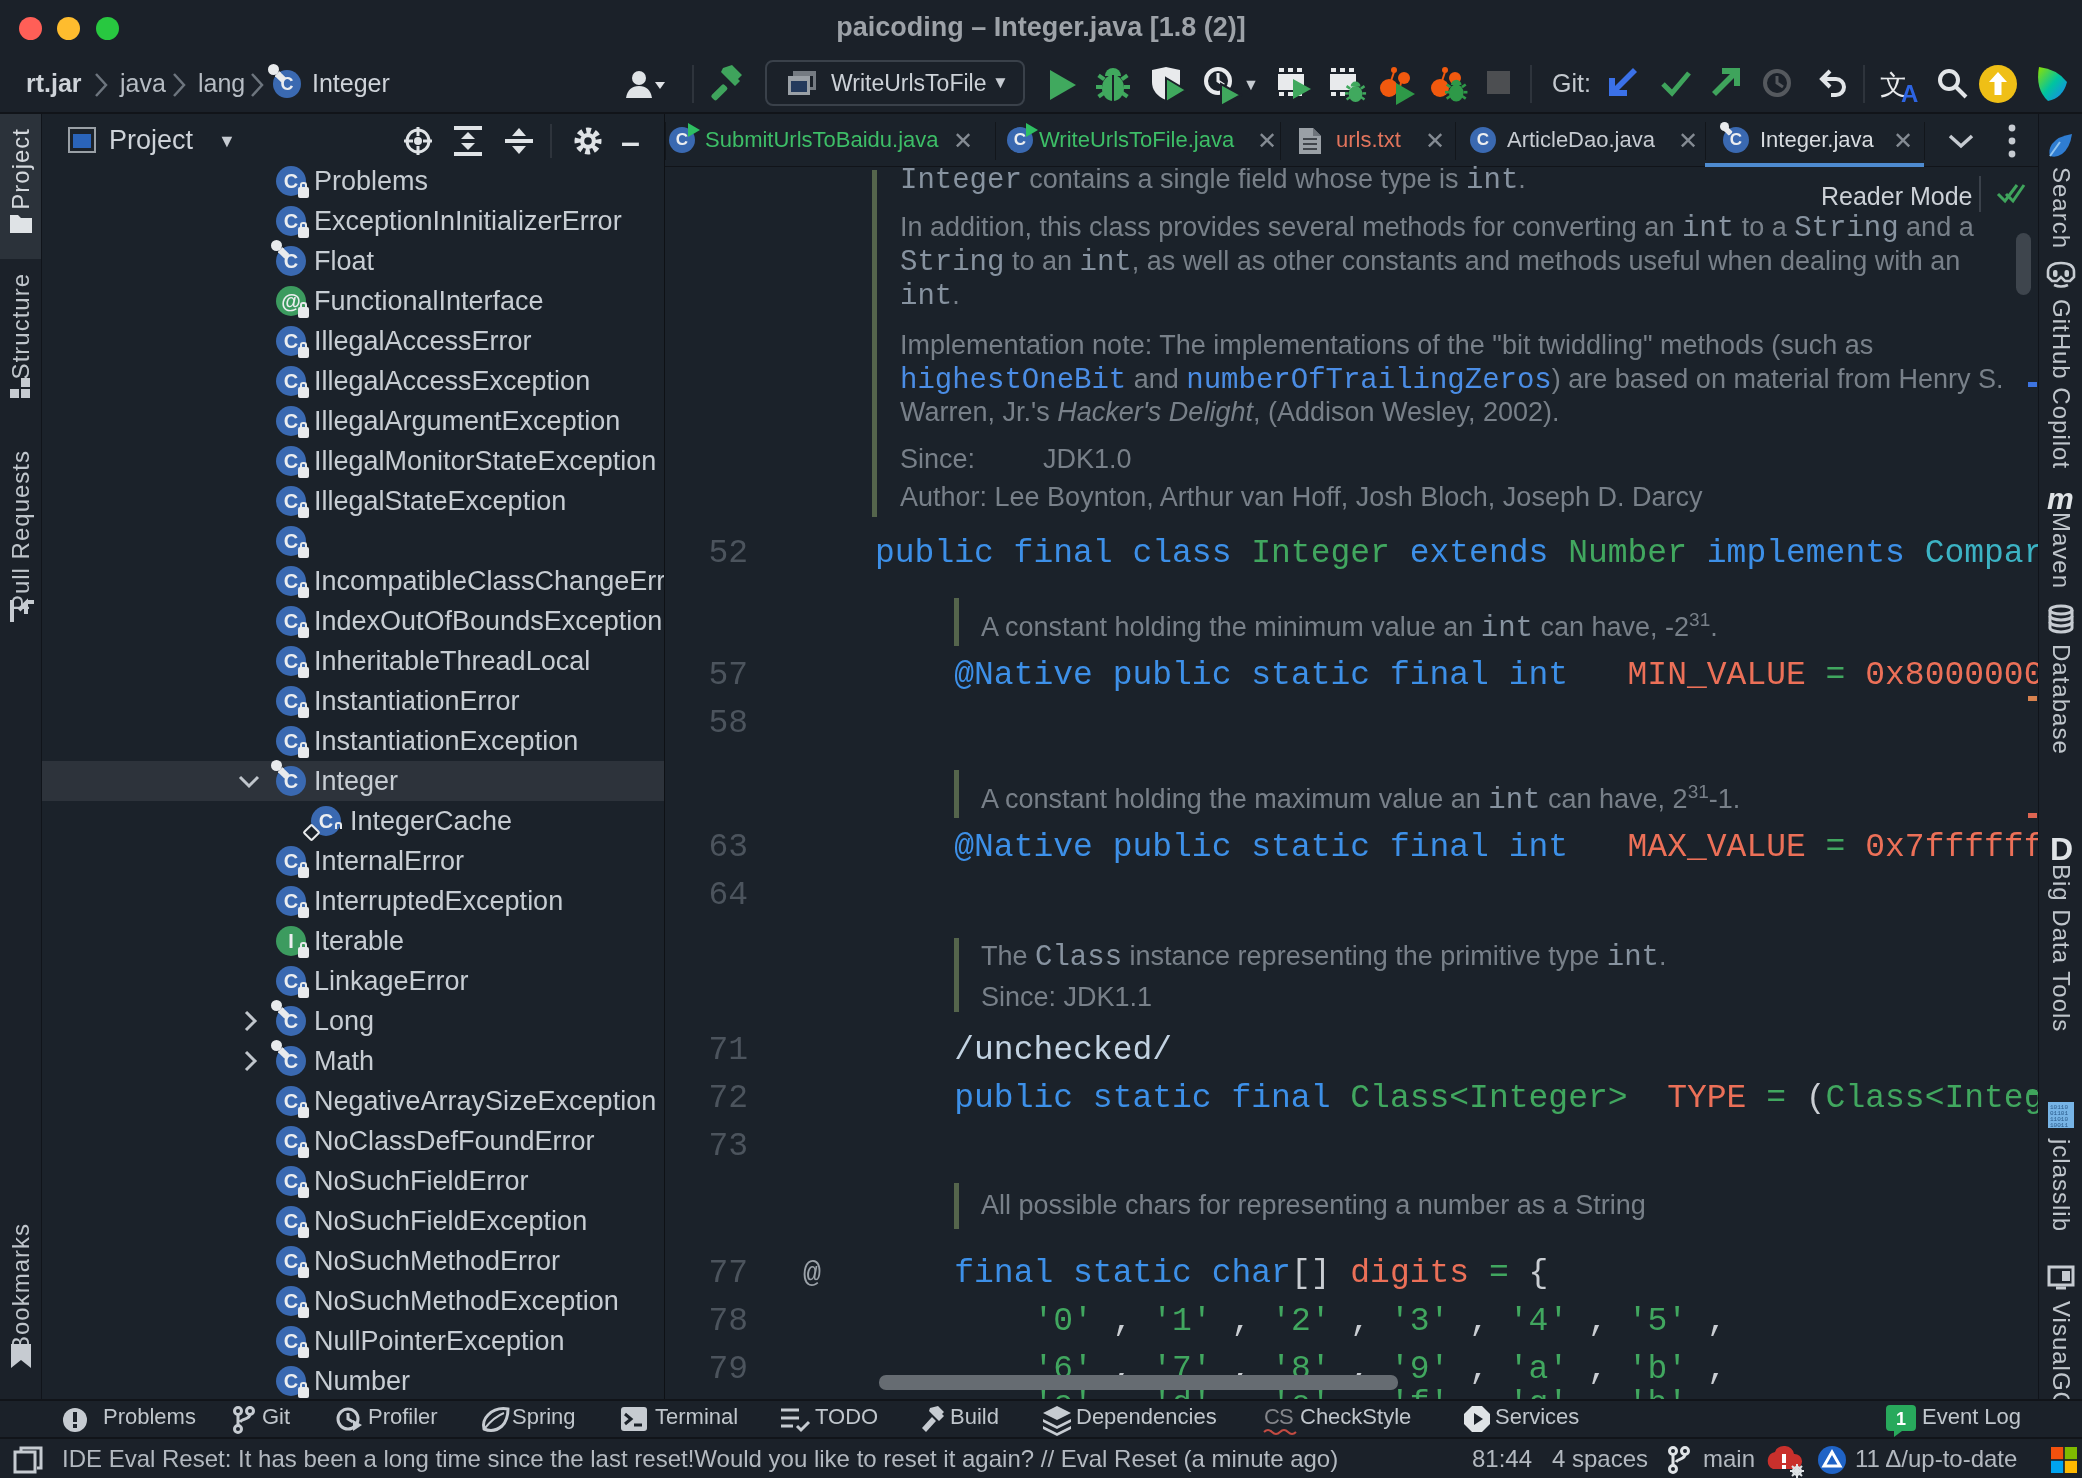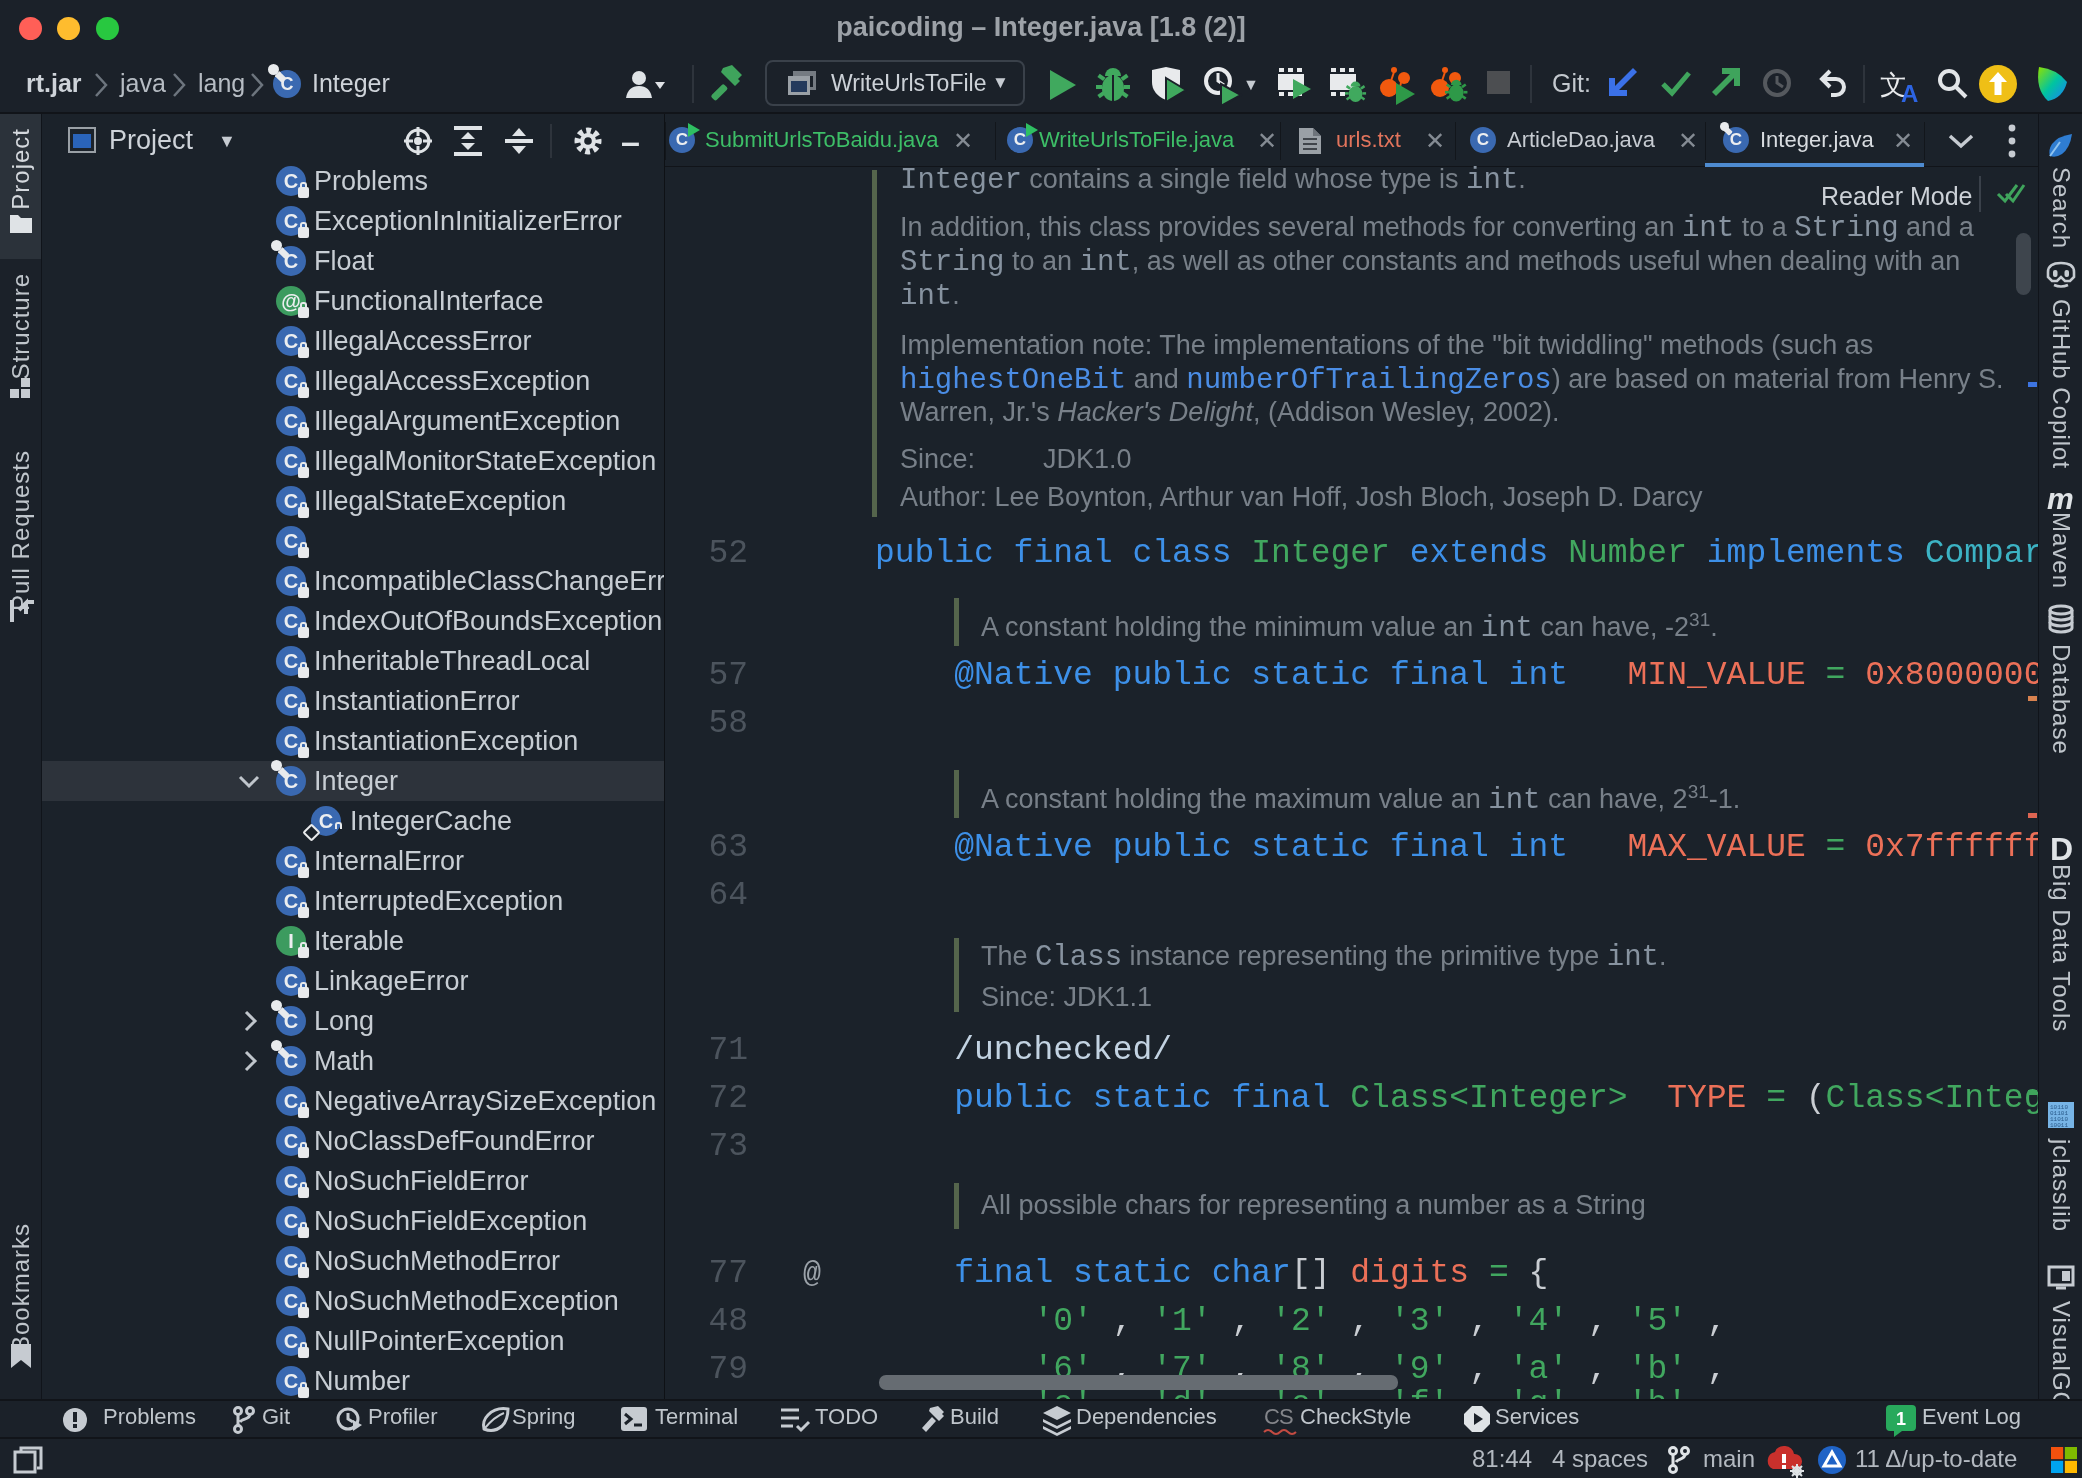--- a/index.html
+++ b/index.html
@@ -568,21 +568,21 @@
 <div class="cl" style="top:710px">    <span class="an">@Native</span> <span class="k">public static final int</span>   <span class="cst">MAX_VALUE</span> <span class="opg">=</span> <span class="cst">0x7fffffff;</span></div>
 <div class="ln" style="top:758px">64</div>
 <div class="ln" style="top:913px">71</div>
 <div class="cl" style="top:913px">    <span class="unch">/unchecked/</span></div>
 <div class="ln" style="top:961px">72</div>
 <div class="cl" style="top:961px">    <span class="k">public static final</span> <span class="g">Class&lt;Integer&gt;</span>  <span class="cst">TYPE</span> <span class="opg">=</span> (<span class="g">Class&lt;Integer&gt;</span>) Class.getPrimitiveClass();</div>
 <div class="ln" style="top:1009px">73</div>
 <div class="ln" style="top:1136px">77</div>
 <div class="cl" style="left:138px;top:1136px;color:#9ba2a9;font-size:30px">@</div>
 <div class="cl" style="top:1136px">    <span class="k">final static char</span>[] <span class="cst">digits</span> <span class="opg">=</span> {</div>
-<div class="ln" style="top:1184px">48</div>
+<div class="ln" style="top:1184px">78</div>
 <div class="cl" style="top:1184px">        <span class="lit">'0'</span> , <span class="lit">'1'</span> , <span class="lit">'2'</span> , <span class="lit">'3'</span> , <span class="lit">'4'</span> , <span class="lit">'5'</span> ,</div>
 <div class="ln" style="top:1232px">79</div>
 <div class="cl" style="top:1232px">        <span class="lit">'6'</span> , <span class="lit">'7'</span> , <span class="lit">'8'</span> , <span class="lit">'9'</span> , <span class="lit">'a'</span> , <span class="lit">'b'</span> ,</div>
 <div class="cl" style="top:1267px">        <span class="lit">'c'</span> , <span class="lit">'d'</span> , <span class="lit">'e'</span> , <span class="lit">'f'</span> , <span class="lit">'g'</span> , <span class="lit">'h'</span> ,</div>
 </div>
   <div style="position:absolute;left:1363px;top:268px;width:9px;height:5px;background:#3d74e0"></div>
   <div style="position:absolute;left:1363px;top:582px;width:9px;height:5px;background:#d8824f"></div>
   <div style="position:absolute;left:1363px;top:699px;width:9px;height:5px;background:#dd6552"></div>
   <div style="position:absolute;left:1363px;top:976px;width:9px;height:5px;background:#3fa45c"></div>
   <div id="vscroll"></div>
@@ -657,20 +657,21 @@
       <path d="M4 0 h22 a4 4 0 0 1 4 4 v18 a4 4 0 0 1 -4 4 h-10 l-8 6 v-6 h-4 a4 4 0 0 1 -4 -4 v-18 a4 4 0 0 1 4 -4 z" fill="#28a95c"></path>
       <text x="15" y="20" text-anchor="middle" font-size="18" font-weight="bold" fill="#fff" font-family="Liberation Sans">1</text>
     </svg>
   <div class="bt" style="left:1922px">Event Log</div>
 </div>
 <div class="ab" id="statusbar">
   <svg style="left:14px;top:8px" width="28" height="26" viewBox="0 0 28 26">
       <rect x="1" y="5" width="20" height="20" fill="none" stroke="#c6cbd1" stroke-width="3"></rect>
       <path d="M7 5 v-4 h20 v20 h-4" fill="none" stroke="#c6cbd1" stroke-width="3"></path>
     </svg>
+  <div class="st" style="left:62px">IDE Eval Reset: It has been a long time since the last reset!Would you like to reset it again? // Eval Reset (a minute ago)</div>
   <div class="st" style="left:1472px">81:44</div>
   <div class="st" style="left:1552px">4 spaces</div>
   <svg style="left:1668px;top:7px" width="22" height="28" viewBox="0 0 22 28">
       <g fill="none" stroke="#dfe3e6" stroke-width="3">
         <circle cx="5" cy="5" r="3.5"></circle>
         <circle cx="17" cy="5" r="3.5"></circle>
         <circle cx="5" cy="23" r="3.5"></circle>
         <path d="M5 8 v12 M17 8 c0 6 -7 4 -9 8"></path>
       </g>
     </svg>

